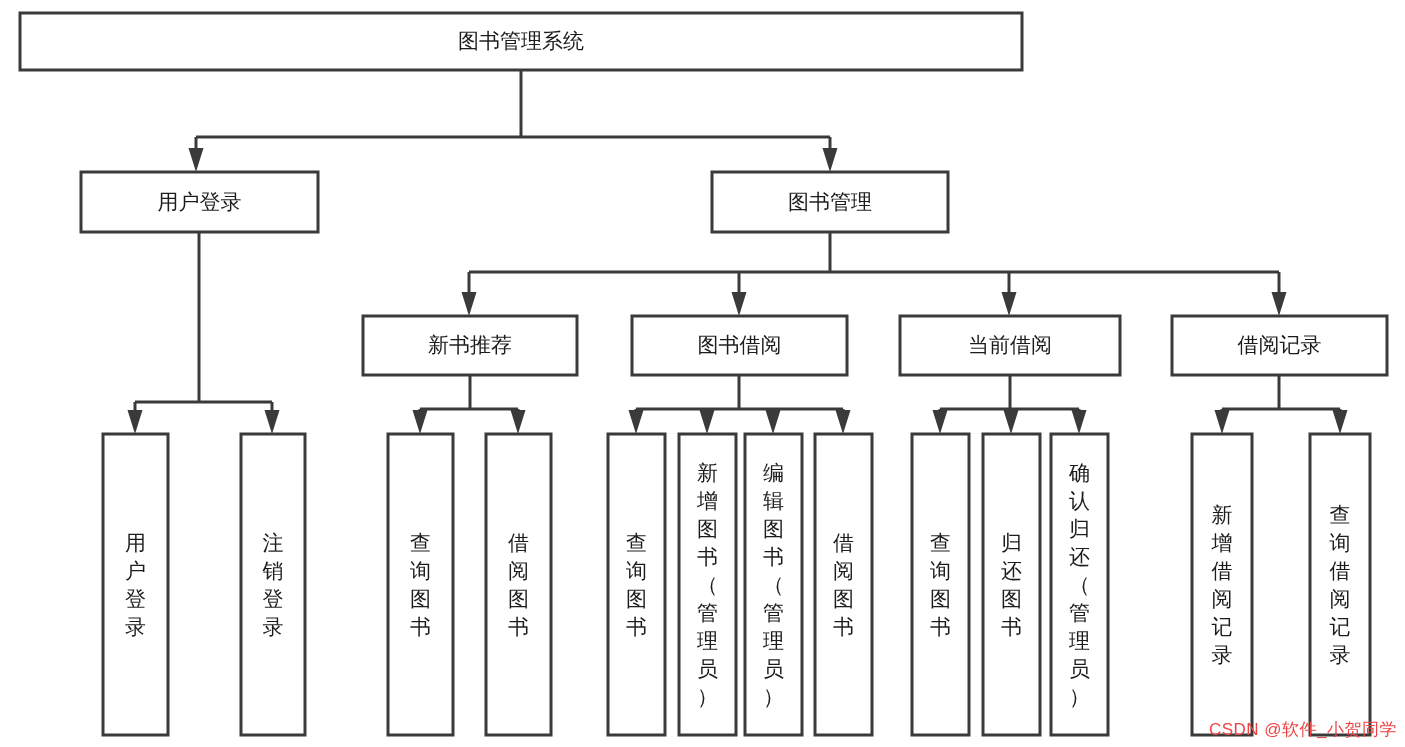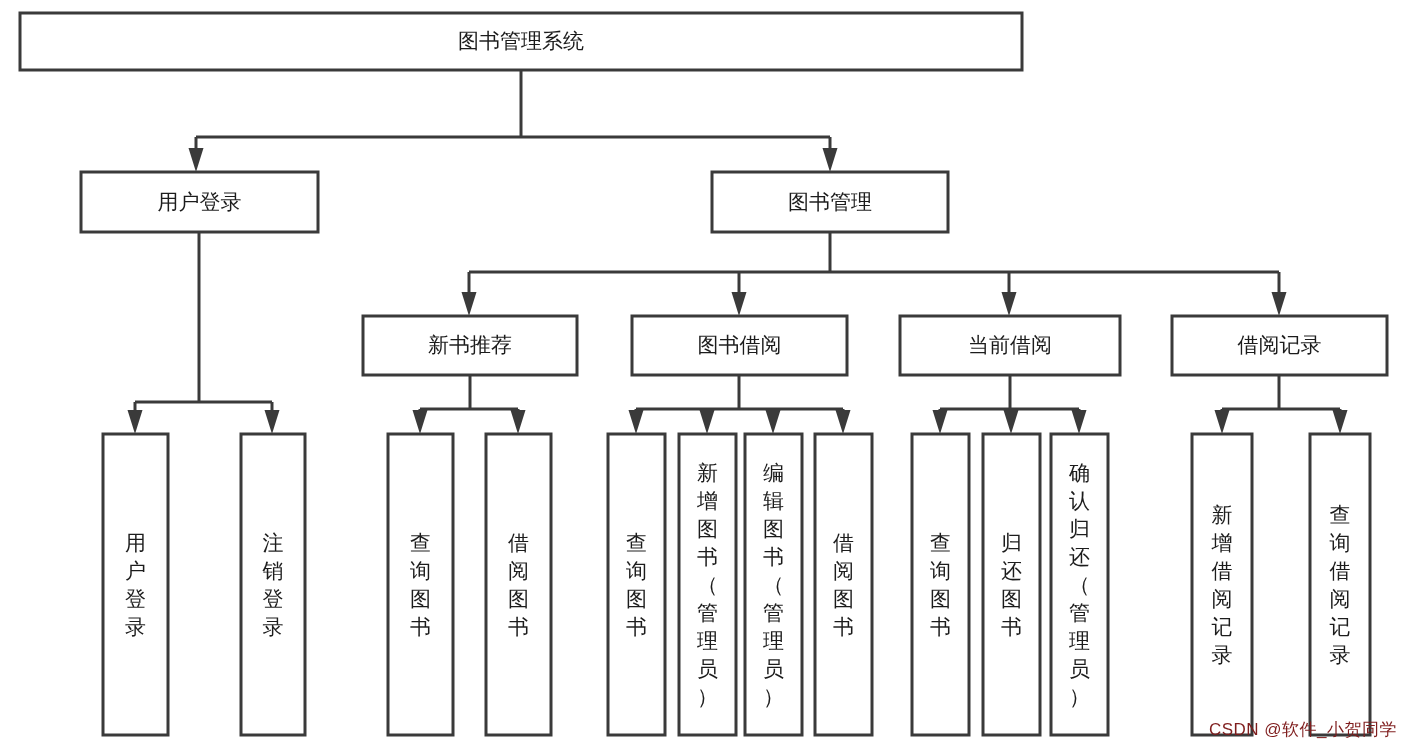--- a/index.html
+++ b/index.html
@@ -53,21 +53,21 @@
     stroke-linecap: butt;
   }
   .arrow-head {
     fill: #3a3a3a;
     stroke: none;
   }
   .watermark {
     position: absolute;
     right: 8px;
     bottom: 6px;
-    color: #7f1d1d;
+    color: #ef4444;
     font-size: 17px;
     font-family: "Liberation Sans", "DejaVu Sans", sans-serif;
     white-space: nowrap;
     letter-spacing: 0.5px;
     pointer-events: none;
   }
 </style>
 </head>
 <body>
 

